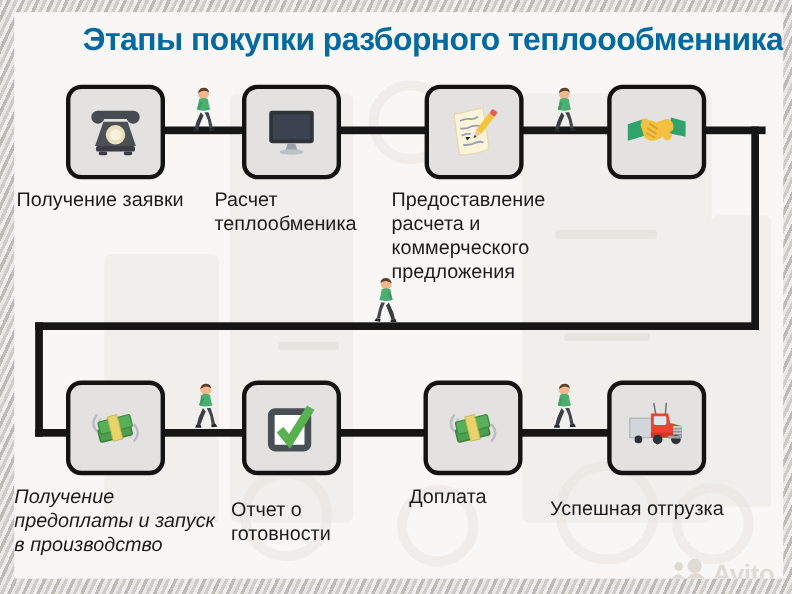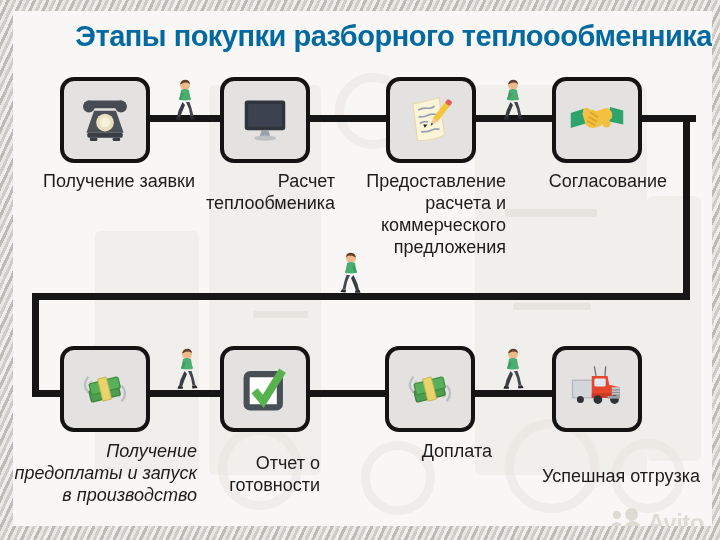--- a/index.html
+++ b/index.html
@@ -15,21 +15,21 @@
   
   .title{position:absolute;z-index:2;left:0;right:0;top:9px;text-align:right;
     font-size:29px;font-weight:bold;letter-spacing:-.5px;color:#0369a1;}
   
   .line{position:absolute;z-index:1;background:#161616;}
   
   .box{position:absolute;z-index:2;width:82px;height:78px;background:#e3e2e1;
     border:4px solid #131313;border-radius:14px;display:flex;align-items:center;justify-content:center;}
   .box svg{display:block;}
   
-  .step-label{position:absolute;z-index:3;text-align:right;white-space:pre-line;
+  .step-label{position:absolute;z-index:3;text-align:left;white-space:pre-line;
     font-size:18px;line-height:22px;color:#1c1c1c;font-weight:500;}
   
   .person{position:absolute;z-index:3;width:26px;height:46px;}
   .person.flip{transform:scaleX(-1);}
   
   .watermark{position:absolute;z-index:4;right:8px;top:496px;display:flex;align-items:center;gap:5px;opacity:.9;}
   .wm-logo{position:relative;width:32px;height:32px;}
   .wm-logo i{position:absolute;border-radius:50%;background:#dcd8d1;}
   .wm-text{font-size:24px;font-weight:bold;color:#dcd8d1;letter-spacing:-.5px;}
 </style>
@@ -172,28 +172,27 @@
       </svg>
     </div>
 
     <div class="step-label" style="left:2px;top:159px;width:180px;">Получение заявки</div>
     <div class="step-label" style="left:343px;top:159px;width:150px;">Предоставление
 расчета и
 коммерческого
 предложения</div>
     <div class="step-label" style="left:182px;top:159px;width:140px;">Расчет
 теплообменика</div>
-    <div class="step-label" style="left:514px;top:159px;width:140px;">Согласование</div>
     <div class="step-label" style="left:0px;top:429px;width:184px;font-style:italic;">Получение
 предоплаты и запуск
 в производство</div>
     <div class="step-label" style="left:197px;top:429px;width:110px;margin-top:12px;">Отчет о
 готовности</div>
     <div class="step-label" style="left:359px;top:429px;width:120px;">Доплата</div>
-    <div class="step-label" style="left:487px;top:454px;width:200px;">Успешная отгрузка</div>
+    <div class="step-label" style="left:487px;top:440px;width:200px;">Успешная отгрузка</div>
 
     <svg class="person" style="left:159px;top:66px;" viewBox="0 0 26 46">
       <circle cx="13" cy="8" r="5" fill="#eeba8d"></circle>
       <path d="M8 7.6 Q9 2.8 13.5 2.8 Q17.6 3 18 7 L15.5 5.8 Q13 4.8 10.3 6.4 Z" fill="#5d3f2c"></path>
       <path d="M9 13 q4 -2 8 0 l1.6 9.5 q-5.8 2.2 -11.2 0 z" fill="#4cae70"></path>
       <path d="M9.5 15 l-2.6 7.2 2 1 3 -6.6 z" fill="#3f9e62"></path>
       <path d="M16 15 l3.1 7.2 -2.1 1.2 -3 -6.9 z" fill="#4cae70"></path>
       <path d="M10.5 25 L6.5 33.8 L5 39.8 L8 40.8 L10.5 34 L13 28 Z" fill="#3a3d43"></path>
       <path d="M14 25 L17 32 L18.5 39.8 L21.5 39.3 L19.5 31 L17.5 25 Z" fill="#43464d"></path>
       <path d="M4.5 39.8 l4.2 0.8 0.4 2.2 -5.6 0 z" fill="#26282c"></path>

